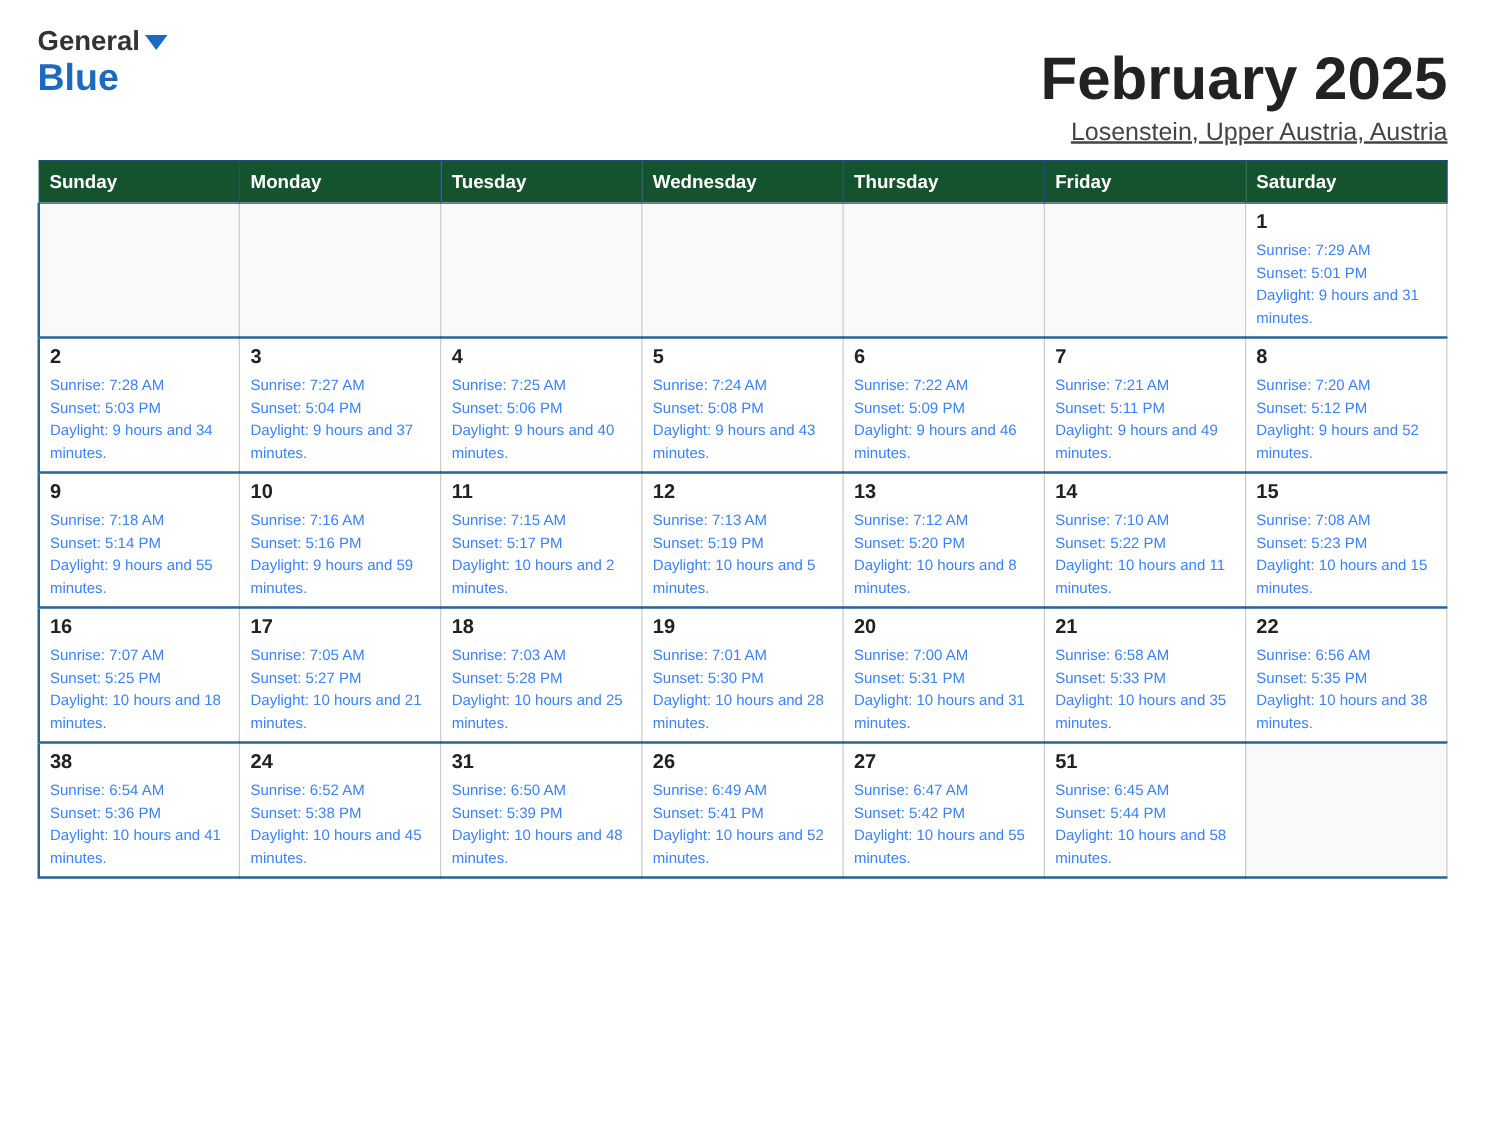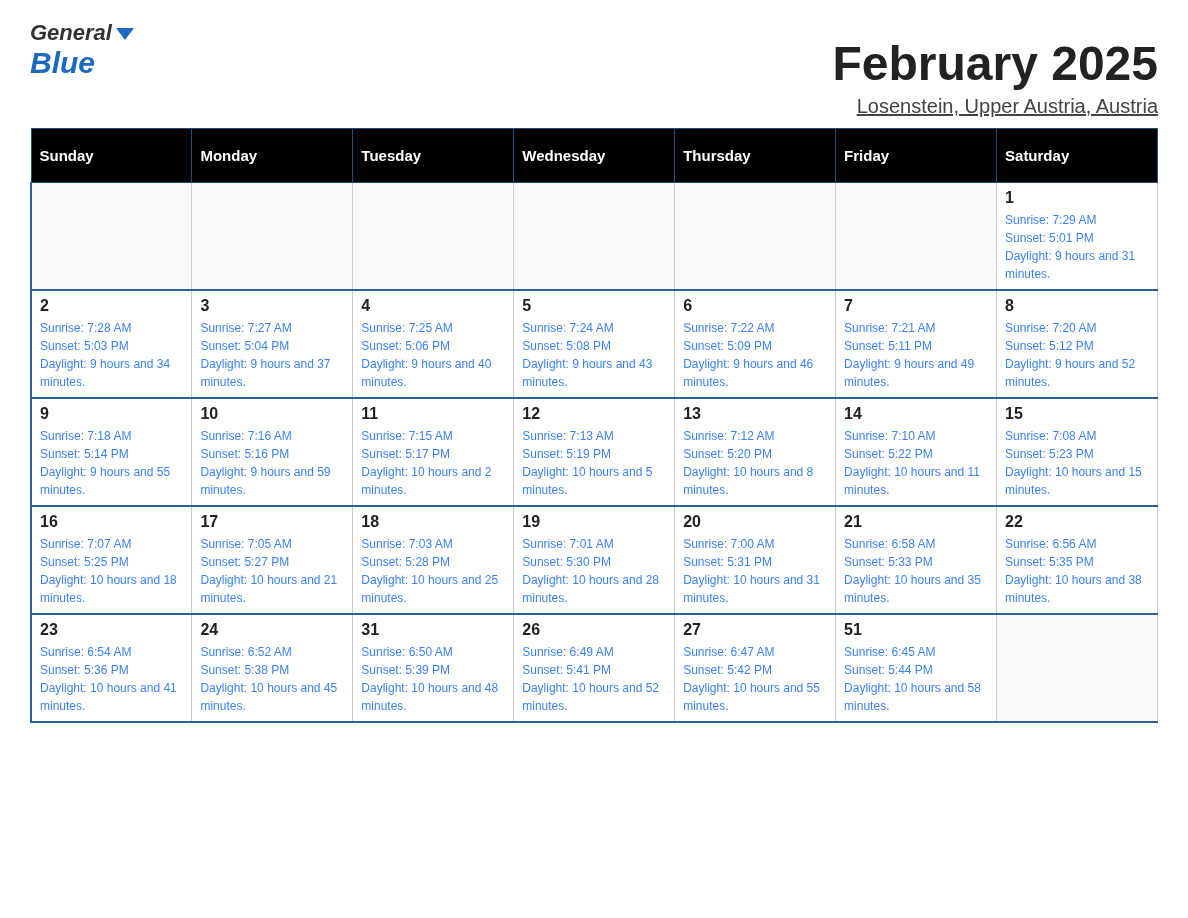--- a/index.html
+++ b/index.html
@@ -13,21 +13,20 @@
     .header {
       display: flex;
       justify-content: space-between;
       align-items: flex-start;
       margin-bottom: 10px;
     }
     .logo {
       display: flex;
       align-items: center;
       gap: 4px;
-      font-style: italic;
     }
     .logo-text-general {
       font-size: 22px;
       font-weight: bold;
       color: #333;
     }
     .logo-text-blue {
       font-size: 30px;
       font-weight: bold;
       color: #1a6bbf;
@@ -47,25 +46,25 @@
       color: #444;
       margin-top: 4px;
       text-decoration: underline;
     }
     .calendar {
       width: 100%;
       border-collapse: collapse;
       margin-top: 10px;
     }
     .calendar thead tr th {
-      background-color: #000000;
+      background-color: #14532d;
       color: #fff;
       font-size: 15px;
       font-weight: bold;
-      padding: 18px 8px;
+      padding: 8px 8px;
       border: 1px solid #1e4f78;
       text-align: left;
     }
     .calendar tbody tr td {
       vertical-align: top;
       border: 1px solid #ccc;
       padding: 6px 8px;
       width: 14.28%;
       min-height: 110px;
       font-size: 12px;
@@ -226,21 +225,21 @@
           <span class="day-number">21</span>
           <div class="day-info">Sunrise: 6:58 AM<br>Sunset: 5:33 PM<br>Daylight: 10 hours and 35 minutes.</div>
         </td>
         <td>
           <span class="day-number">22</span>
           <div class="day-info">Sunrise: 6:56 AM<br>Sunset: 5:35 PM<br>Daylight: 10 hours and 38 minutes.</div>
         </td>
       </tr>
       <tr>
         <td>
-          <span class="day-number">23</span>
+          <span class="day-number">38</span>
           <div class="day-info">Sunrise: 6:54 AM<br>Sunset: 5:36 PM<br>Daylight: 10 hours and 41 minutes.</div>
         </td>
         <td>
           <span class="day-number">24</span>
           <div class="day-info">Sunrise: 6:52 AM<br>Sunset: 5:38 PM<br>Daylight: 10 hours and 45 minutes.</div>
         </td>
         <td>
           <span class="day-number">31</span>
           <div class="day-info">Sunrise: 6:50 AM<br>Sunset: 5:39 PM<br>Daylight: 10 hours and 48 minutes.</div>
         </td>

